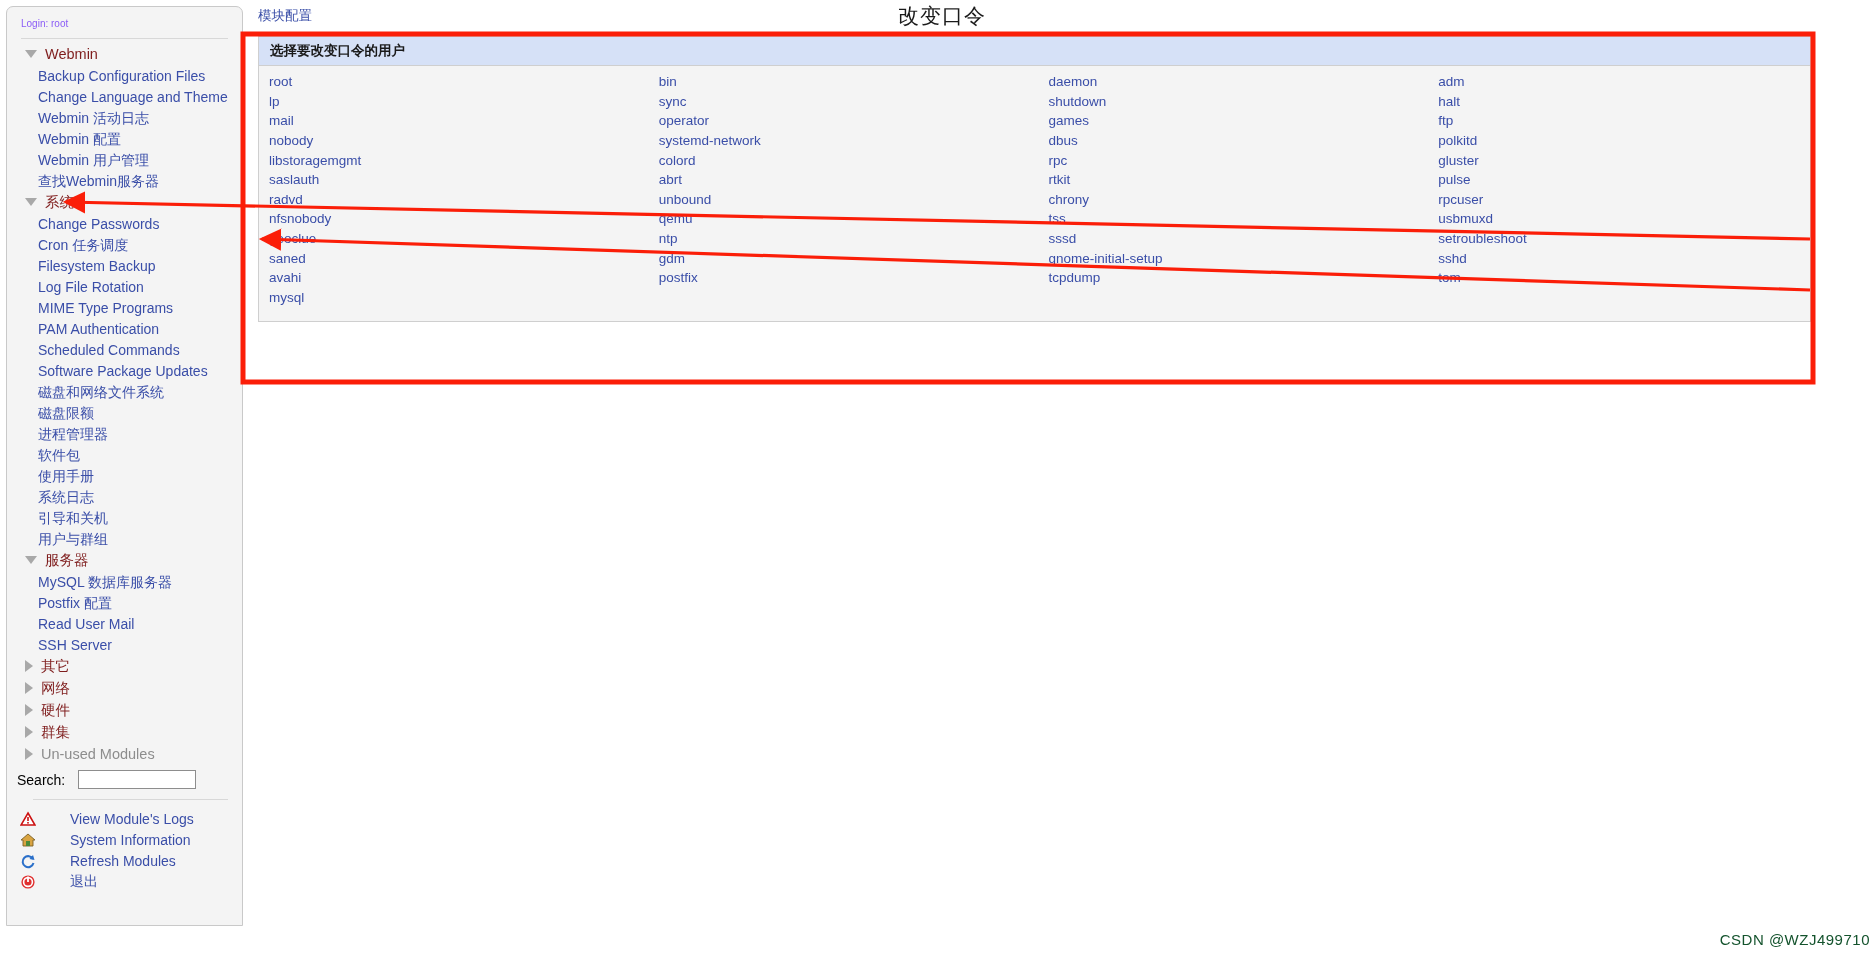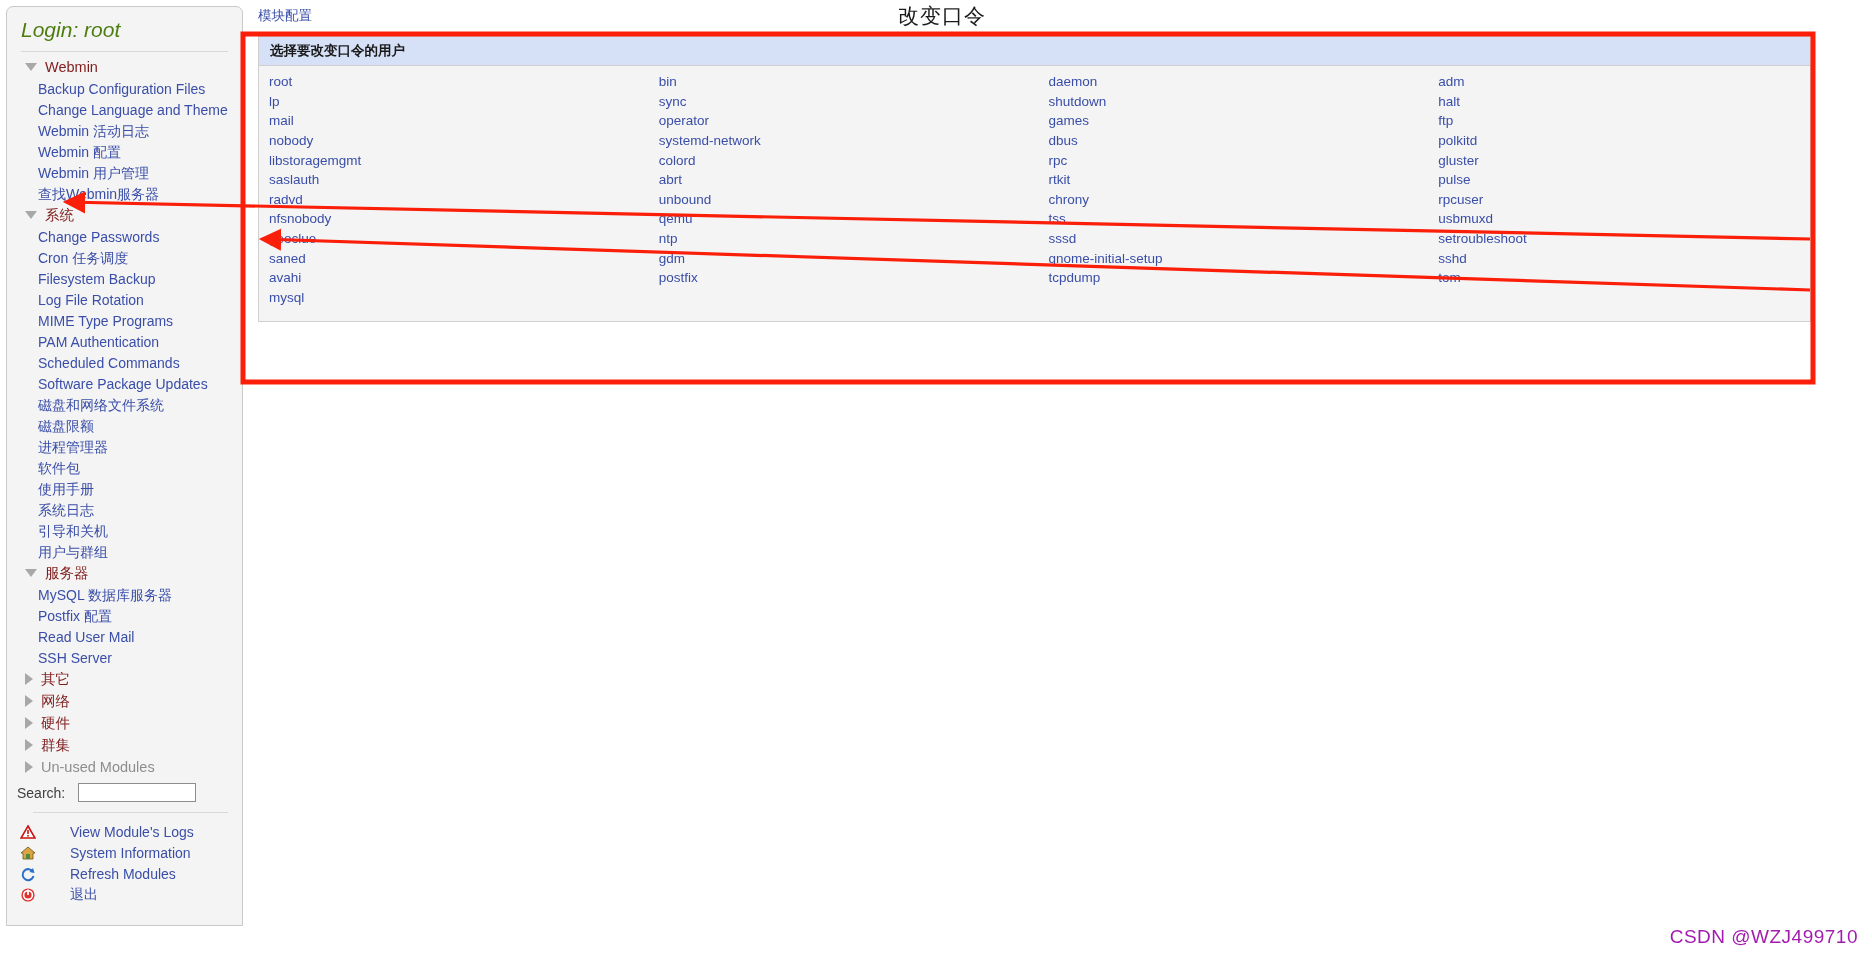--- a/index.html
+++ b/index.html
@@ -22,24 +22,23 @@
     position: absolute;
     left: 6px; top: 6px;
     width: 237px; height: 920px;
     background: #f4f4f4;
     border: 1px solid #c9c9c9;
     border-radius: 7px 7px 0 0;
     padding: 0;
     overflow: hidden;
   }
   .login-line {
-    font-size: 21px;
-    color: #4d7c0f;
+    font-size: 10px;
+    color: #8b5cf6;
     padding: 11px 0 9px 14px;
-    font-style: italic;
   }
   .sb-divider {
     height: 1px;
     background: #d8d8d8;
     margin: 0 14px 4px 14px;
   }
   .cat-row {
     display: flex;
     align-items: center;
     padding: 2px 0 2px 18px;
@@ -78,21 +77,21 @@
     color: #3a4ea8;
     text-decoration: none;
   }
 
   .search-row {
     display: flex;
     align-items: center;
     padding: 3px 0 3px 10px;
     margin-top: 2px;
   }
-  .search-label { font-size: 14px; color: #404040; margin-right: 13px; }
+  .search-label { font-size: 14px; color: #000000; margin-right: 13px; }
   .search-input {
     width: 118px; height: 19px;
     border: 1px solid #8d8d8d;
     background: #ffffff;
     font-family: "Liberation Sans", sans-serif;
     font-size: 12px;
     padding: 0 3px;
   }
   .sb-divider2 {
     height: 1px; background: #d8d8d8;
@@ -176,23 +175,23 @@
 
   
   #anno {
     position: absolute;
     left: 0; top: 0;
     width: 1872px; height: 958px;
     pointer-events: none;
   }
   .watermark {
     position: absolute;
-    right: 14px; bottom: 10px;
-    font-size: 19px;
-    color: #a21caf;
+    right: 2px; bottom: 10px;
+    font-size: 15px;
+    color: #14532d;
     letter-spacing: 0.5px;
   }
 </style>
 </head>
 <body>
 
 <div id="root">
 
   <div id="sidebar">
 

